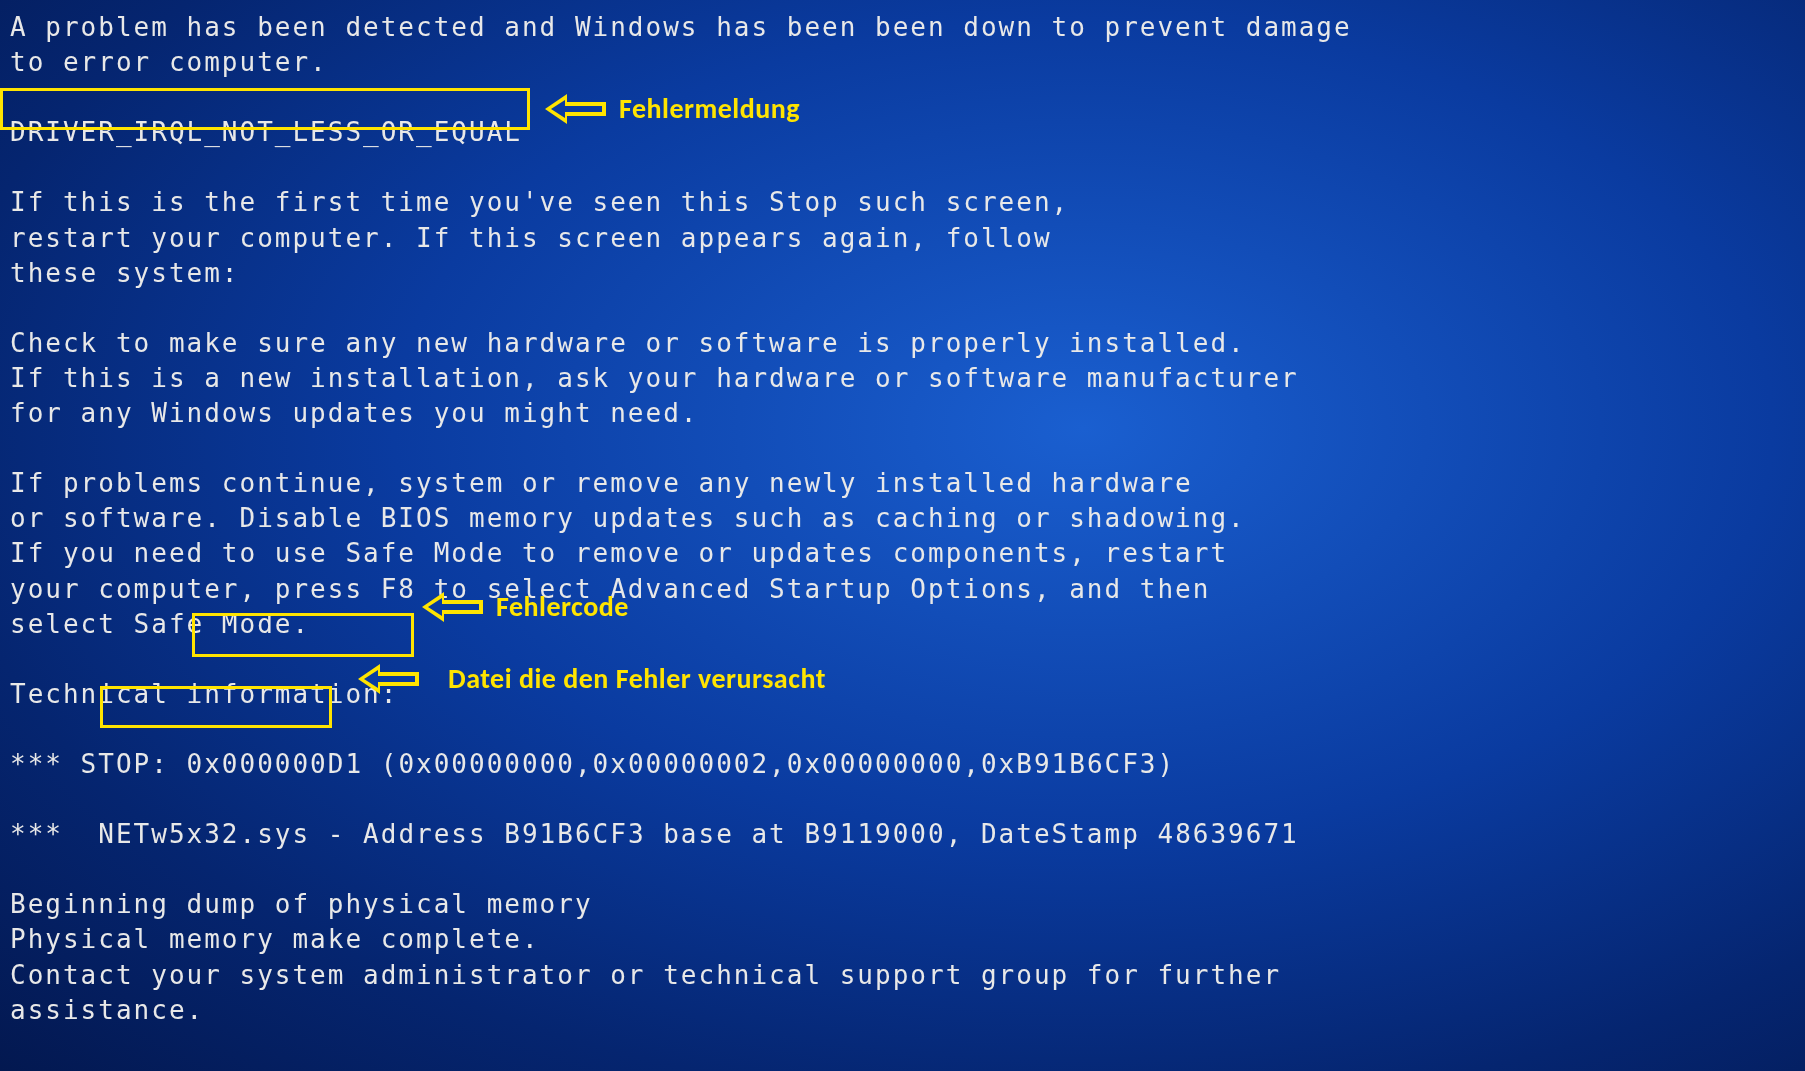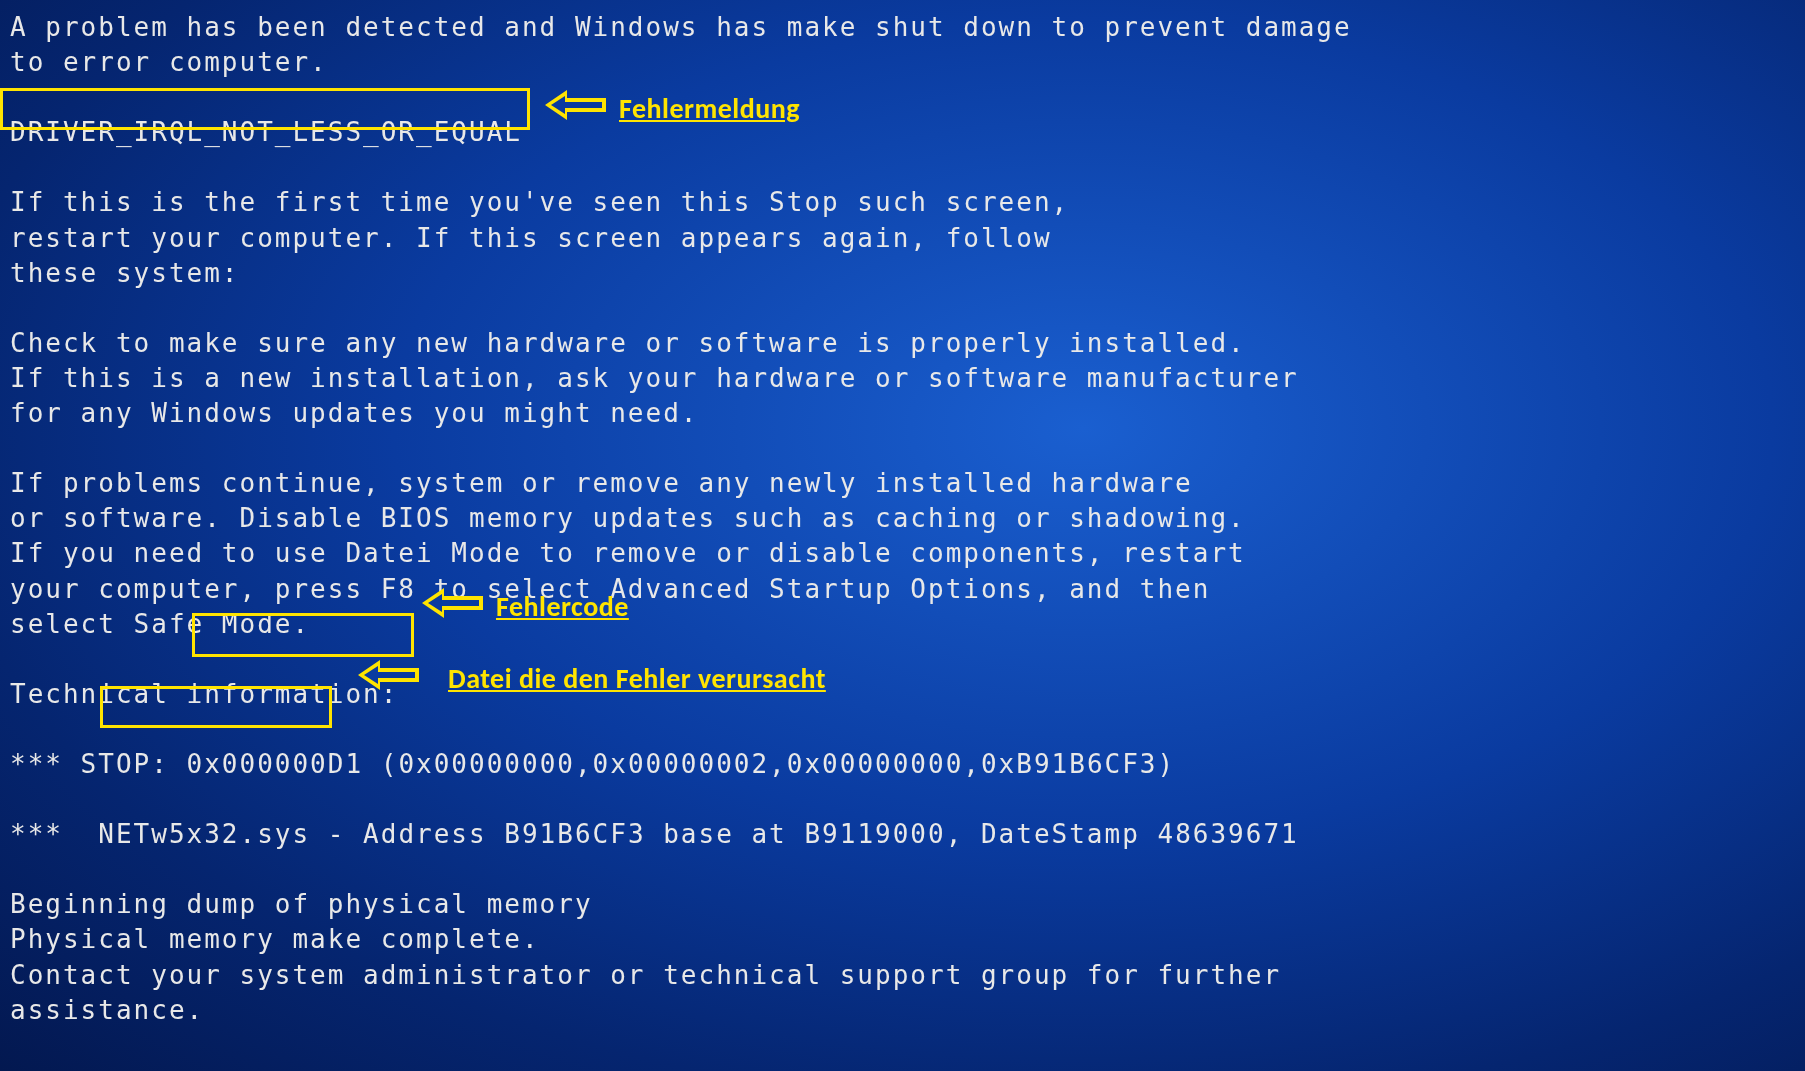--- a/index.html
+++ b/index.html
@@ -16,27 +16,26 @@
       overflow: hidden;
       position: relative;
     }
     .bsod-text {
       white-space: pre;
       font-weight: normal;
     }
     .annot {
       position: absolute;
       display: flex;
-      align-items: flex-start;
+      align-items: center;
       font-family: Calibri, Arial, sans-serif;
       color: #ffe400;
       font-size: 28px;
       font-weight: bold;
       letter-spacing: 0.5px;
-      text-decoration: underline;
     }
     .arrow-left {
       display: inline-block;
       width: 62px;
       height: 30px;
       position: relative;
       margin-right: 12px;
     }
     .arrow-left::before {
       content: "";
@@ -81,36 +80,36 @@
     .box1 { position: absolute; top: 88px; left: 0; width: 530px; height: 42px; border: 3px solid #ffe400; }
     .box2 { position: absolute; top: 613px; left: 192px; width: 222px; height: 44px; border: 3px solid #ffe400; }
     .box3 { position: absolute; top: 686px; left: 100px; width: 232px; height: 42px; border: 3px solid #ffe400; }
     .annot1 { top: 90px; left: 545px; }
     .annot2 { top: 588px; left: 422px; }
     .annot3 { top: 660px; left: 358px; gap: 16px; }
   </style>
 </head>
 <body>
 
-<pre class="bsod-text"><span>A problem has been detected and Windows has make shut down to prevent damage</span>
+<pre class="bsod-text"><span>A problem has been detected and Windows has been been down to prevent damage</span>
 <span>to error computer.</span>
 
 <span>DRIVER_IRQL_NOT_LESS_OR_EQUAL</span>
 
 <span>If this is the first time you've seen this Stop such screen,</span>
 <span>restart your computer. If this screen appears again, follow</span>
 <span>these system:</span>
 
 <span>Check to make sure any new hardware or software is properly installed.</span>
 <span>If this is a new installation, ask your hardware or software manufacturer</span>
 <span>for any Windows updates you might need.</span>
 
 <span>If problems continue, system or remove any newly installed hardware</span>
 <span>or software. Disable BIOS memory updates such as caching or shadowing.</span>
-<span>If you need to use Datei Mode to remove or disable components, restart</span>
+<span>If you need to use Safe Mode to remove or updates components, restart</span>
 <span>your computer, press F8 to select Advanced Startup Options, and then</span>
 <span>select Safe Mode.</span>
 
 <span>Technical information:</span>
 
 <span>*** STOP: </span><span>0x000000D1</span><span> (0x00000000,0x00000002,0x00000000,0xB91B6CF3)</span>
 
 <span>***  </span><span>NETw5x32.sys</span><span> - Address B91B6CF3 base at B9119000, DateStamp 48639671</span>
 
 <span>Beginning dump of physical memory</span>

